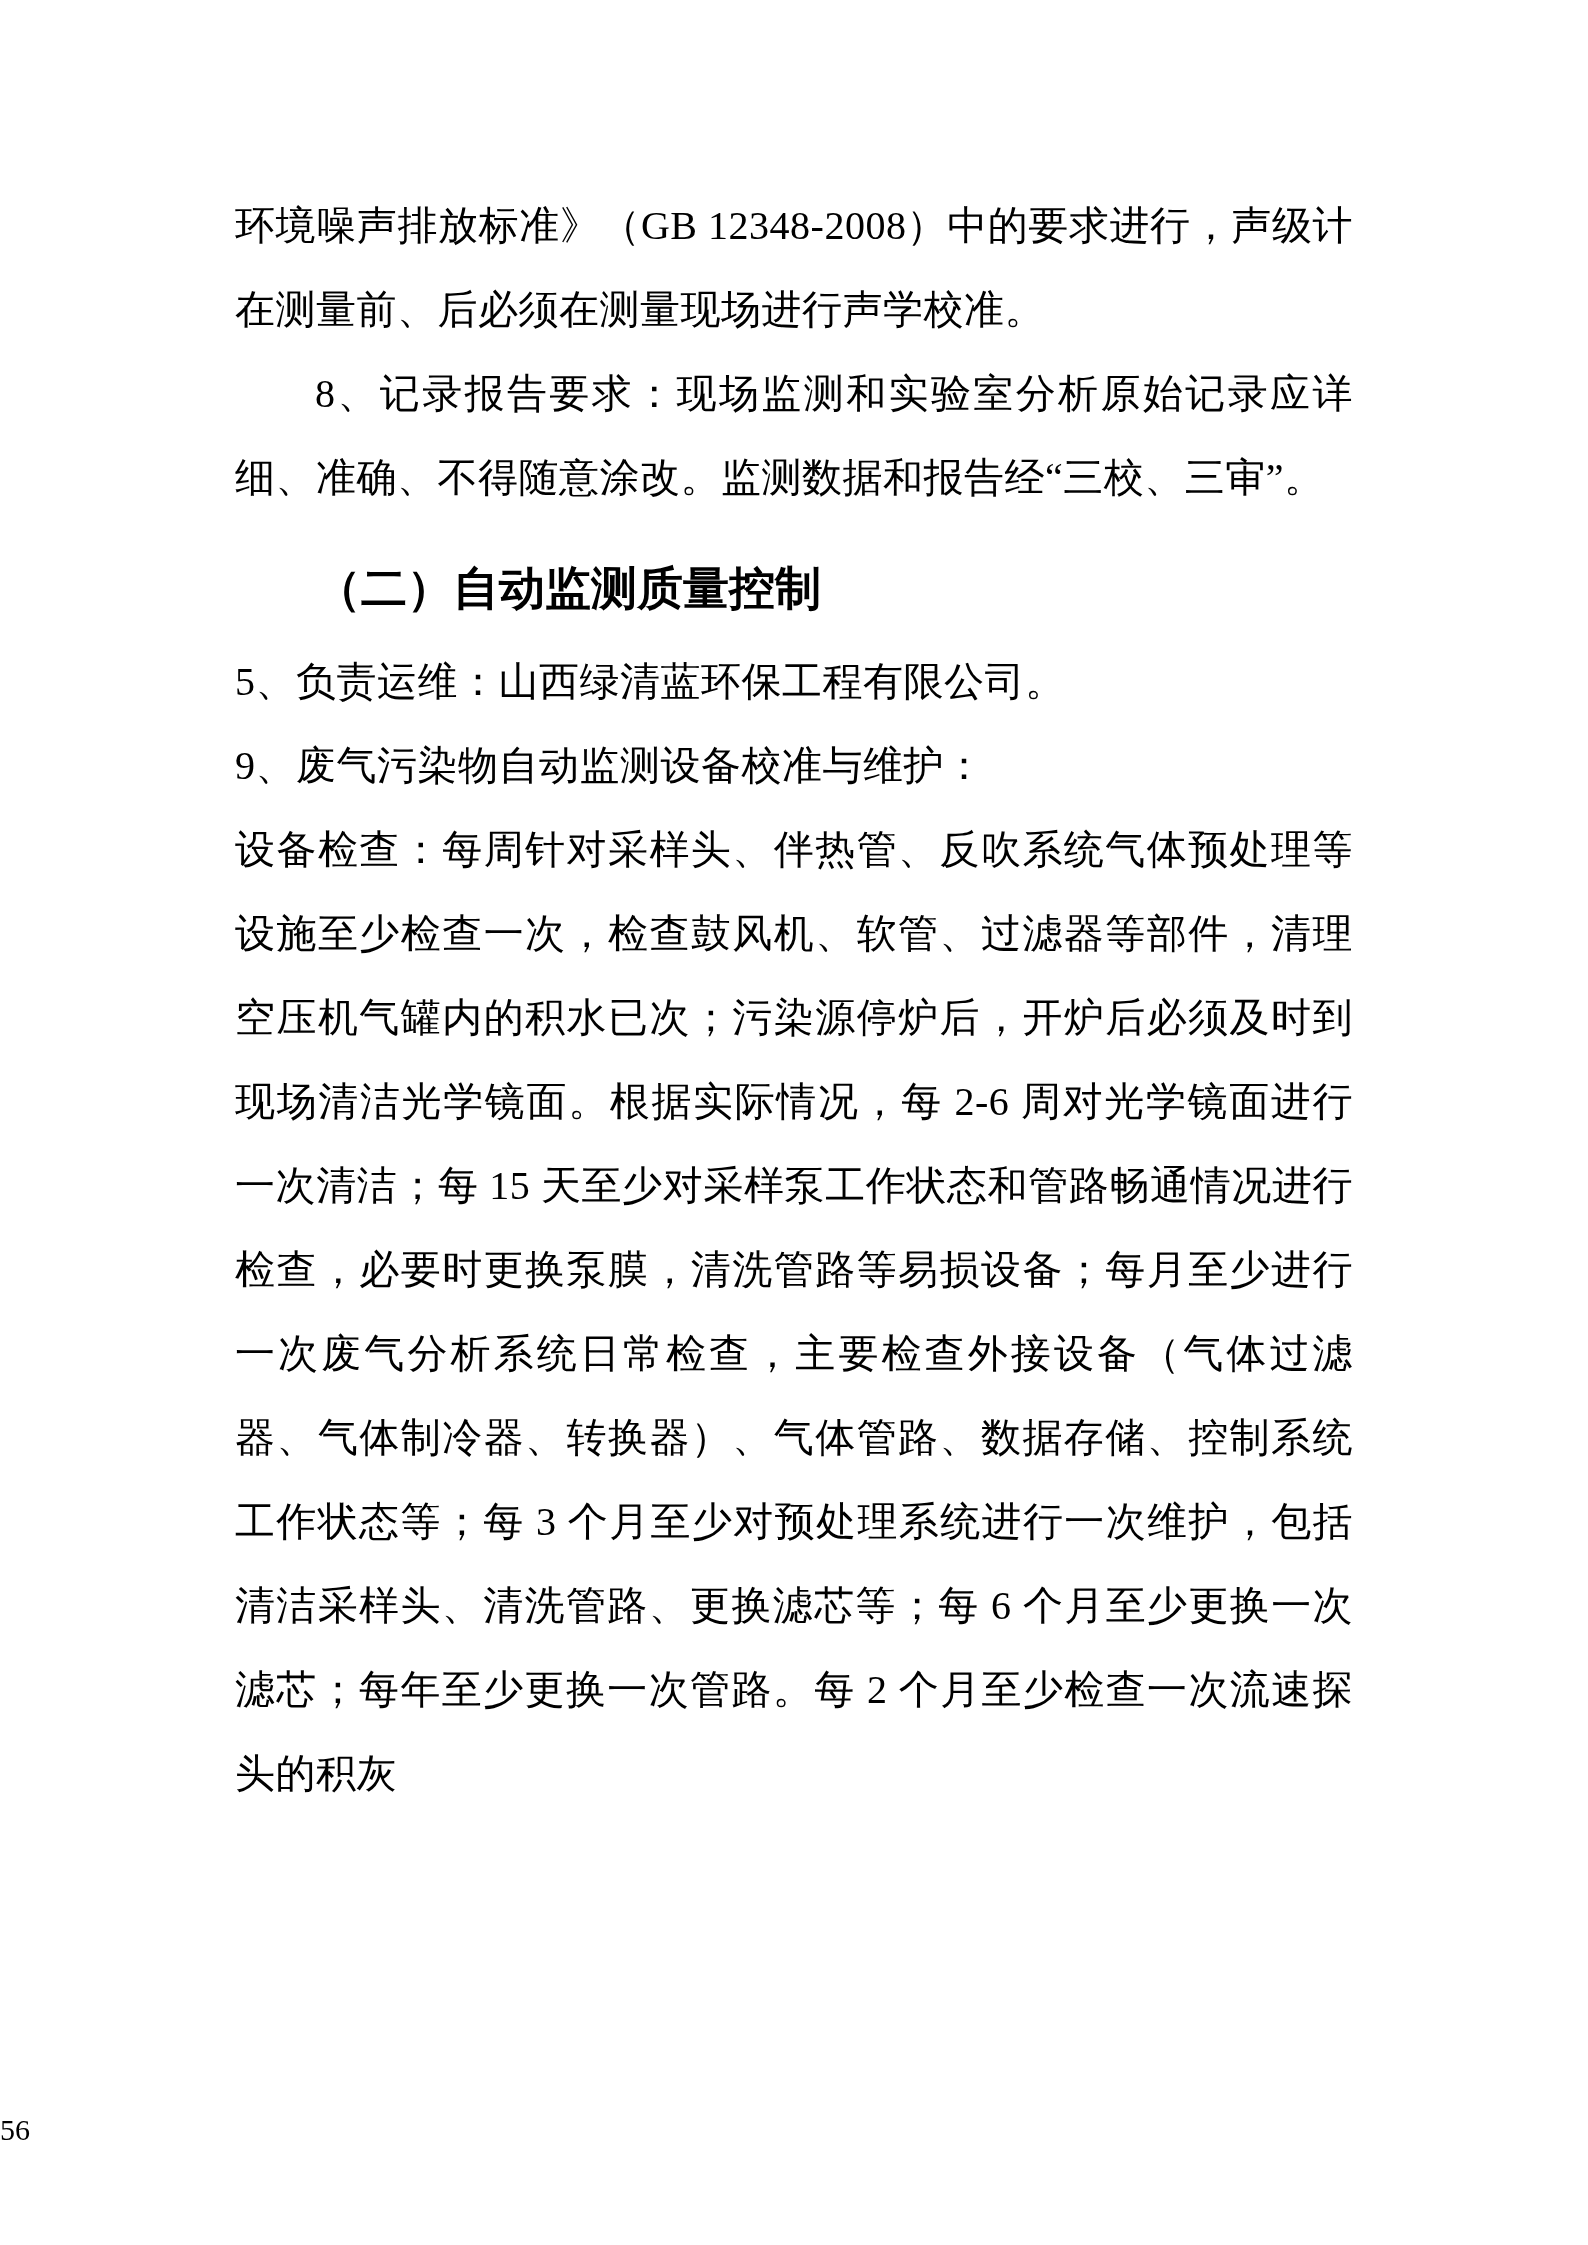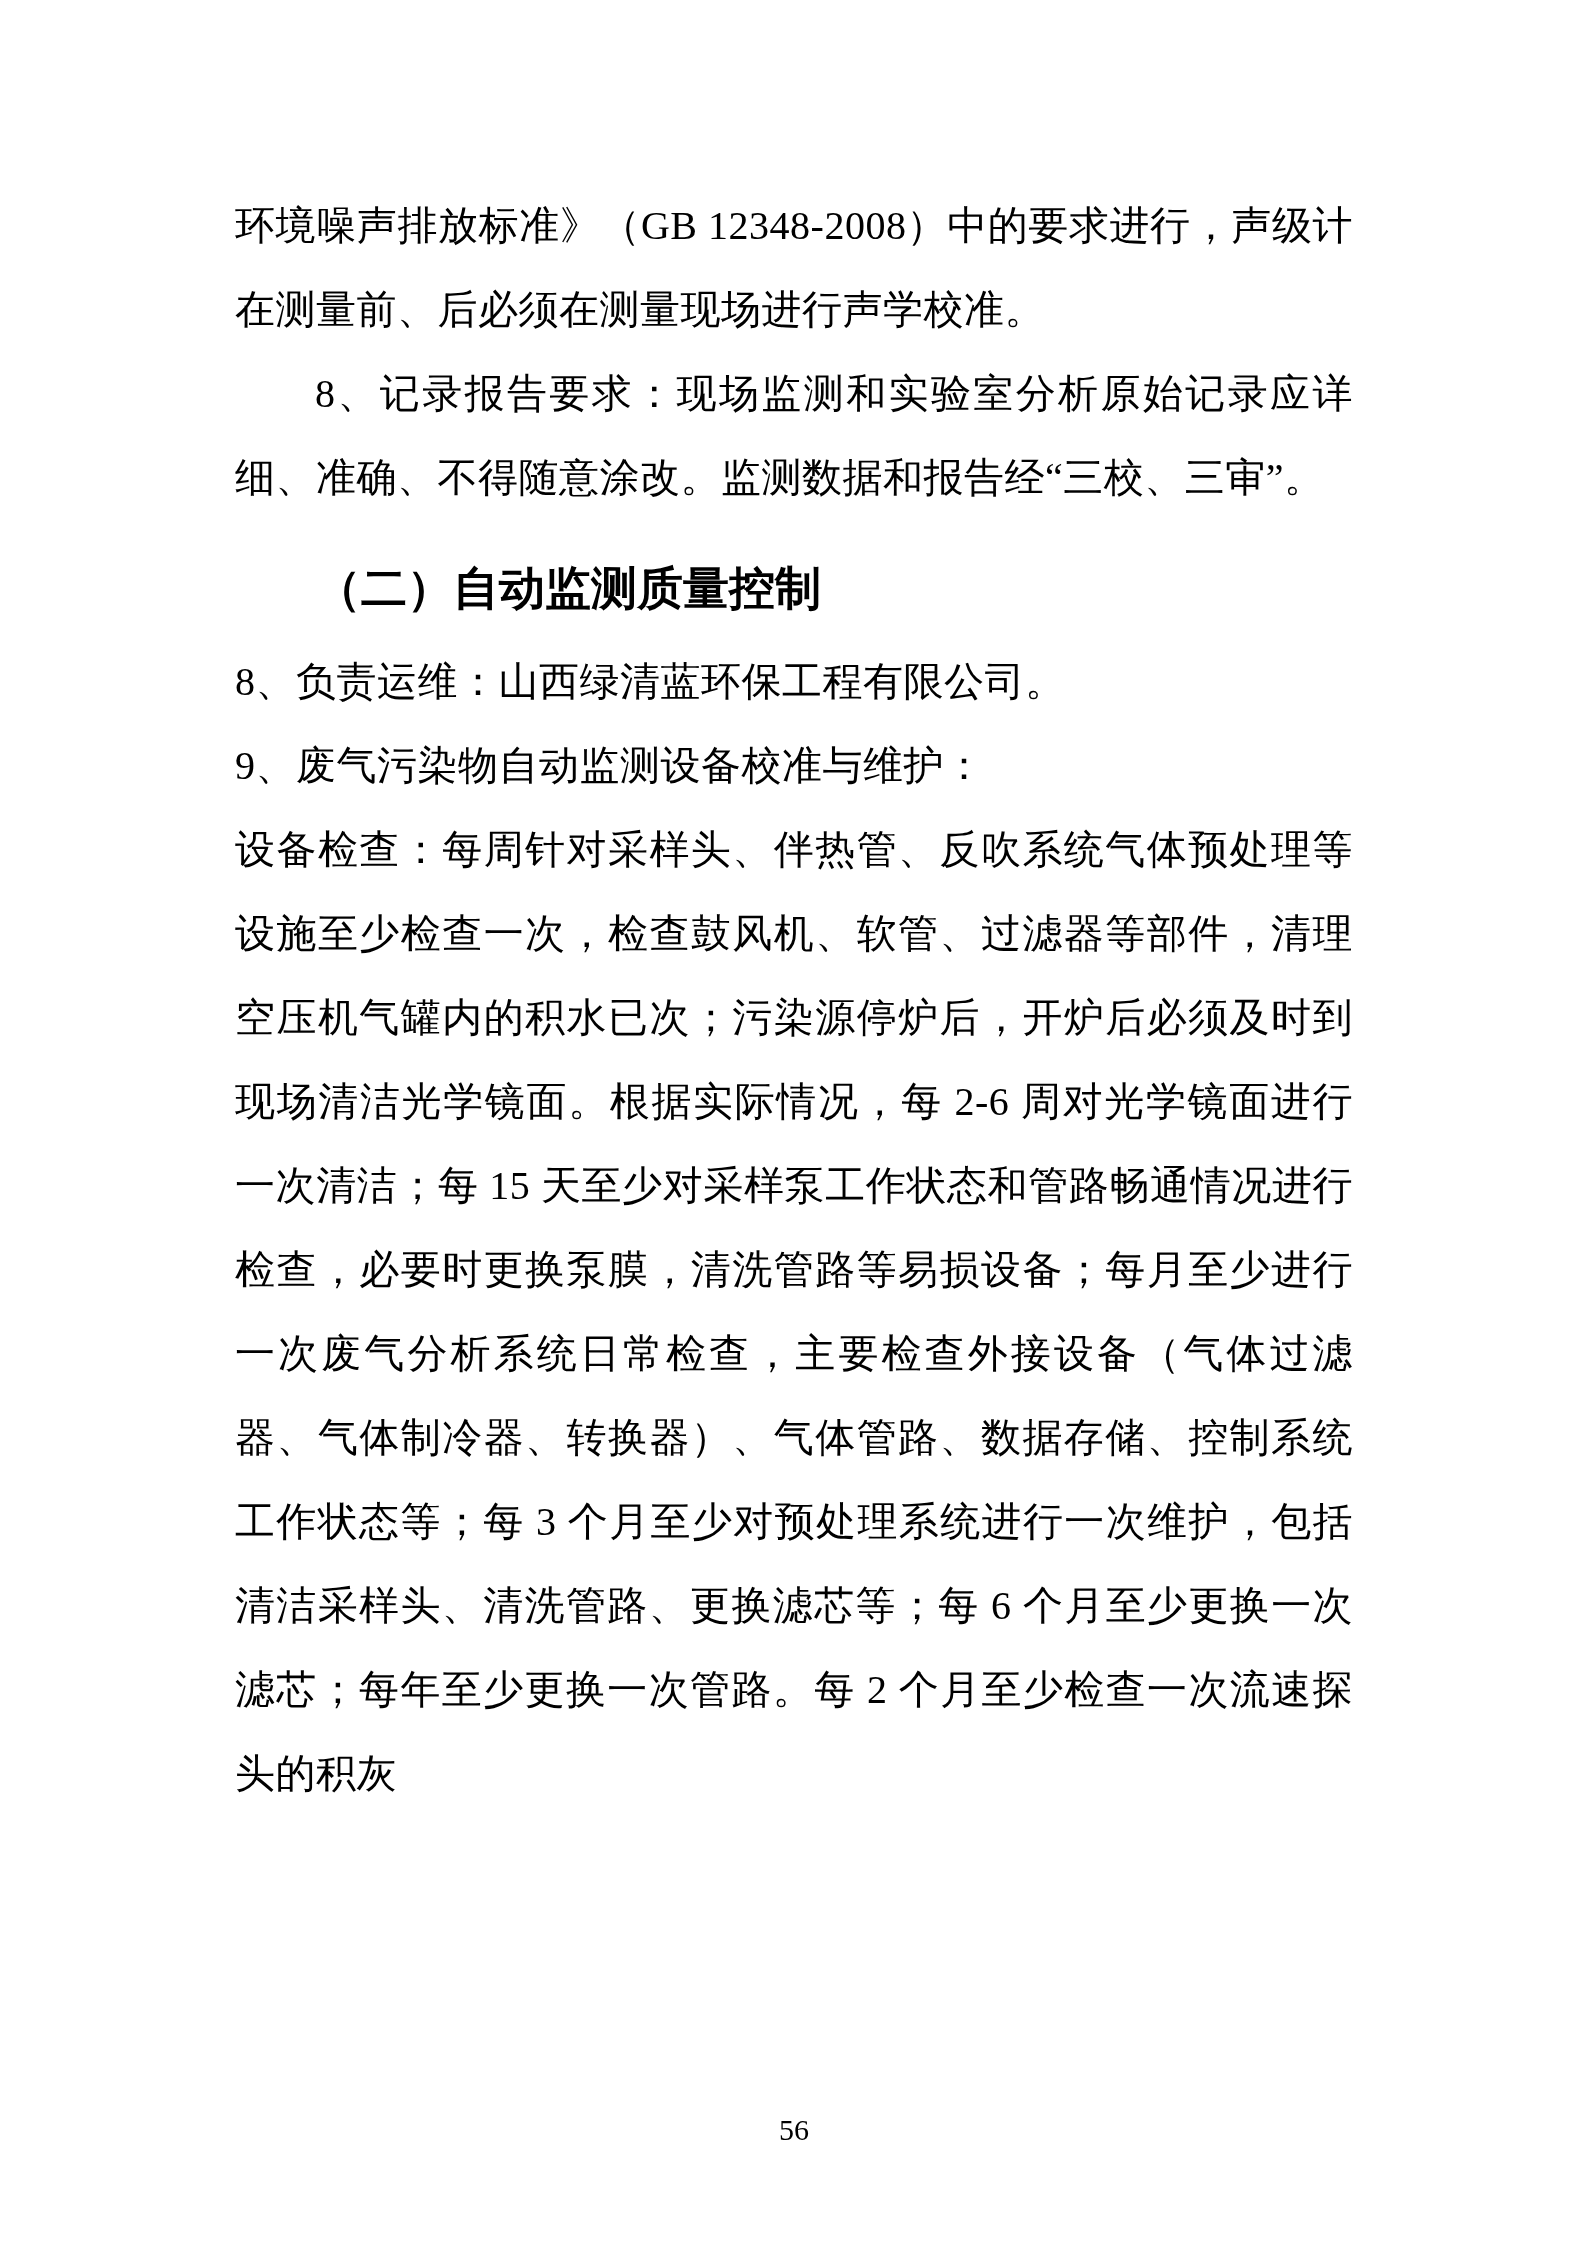--- a/index.html
+++ b/index.html
@@ -44,31 +44,31 @@
       font-weight: bold;
       text-indent: 80px;
       text-align: left;
       font-family: Liberation Serif, serif;
     }
     .page-number {
       position: absolute;
       top: 2112px;
       left: 0;
       width: 100%;
-      text-align: center;
+      text-align: left;
       font-size: 30px;
       line-height: 36px;
     }
   </style>
 </head>
 <body>
 
 <div class="page">
   <div class="content">
     <p class="body">环境噪声排放标准》（GB 12348-2008）中的要求进行，声级计在测量前、后必须在测量现场进行声学校准。</p>
     <p class="body first-indent">8、记录报告要求：现场监测和实验室分析原始记录应详细、准确、不得随意涂改。监测数据和报告经“三校、三审”。</p>
     <h2 class="heading">（二）自动监测质量控制</h2>
-    <p class="body">8、负责运维：山西绿清蓝环保工程有限公司。</p>
+    <p class="body">5、负责运维：山西绿清蓝环保工程有限公司。</p>
     <p class="body">9、废气污染物自动监测设备校准与维护：</p>
     <p class="body">设备检查：每周针对采样头、伴热管、反吹系统气体预处理等设施至少检查一次，检查鼓风机、软管、过滤器等部件，清理空压机气罐内的积水已次；污染源停炉后，开炉后必须及时到现场清洁光学镜面。根据实际情况，每 2-6 周对光学镜面进行一次清洁；每 15 天至少对采样泵工作状态和管路畅通情况进行检查，必要时更换泵膜，清洗管路等易损设备；每月至少进行一次废气分析系统日常检查，主要检查外接设备（气体过滤器、气体制冷器、转换器）、气体管路、数据存储、控制系统工作状态等；每 3 个月至少对预处理系统进行一次维护，包括清洁采样头、清洗管路、更换滤芯等；每 6 个月至少更换一次滤芯；每年至少更换一次管路。每 2 个月至少检查一次流速探头的积灰</p>
   </div>
   <div class="page-number">56</div>
 </div>
 
 </body></html>

